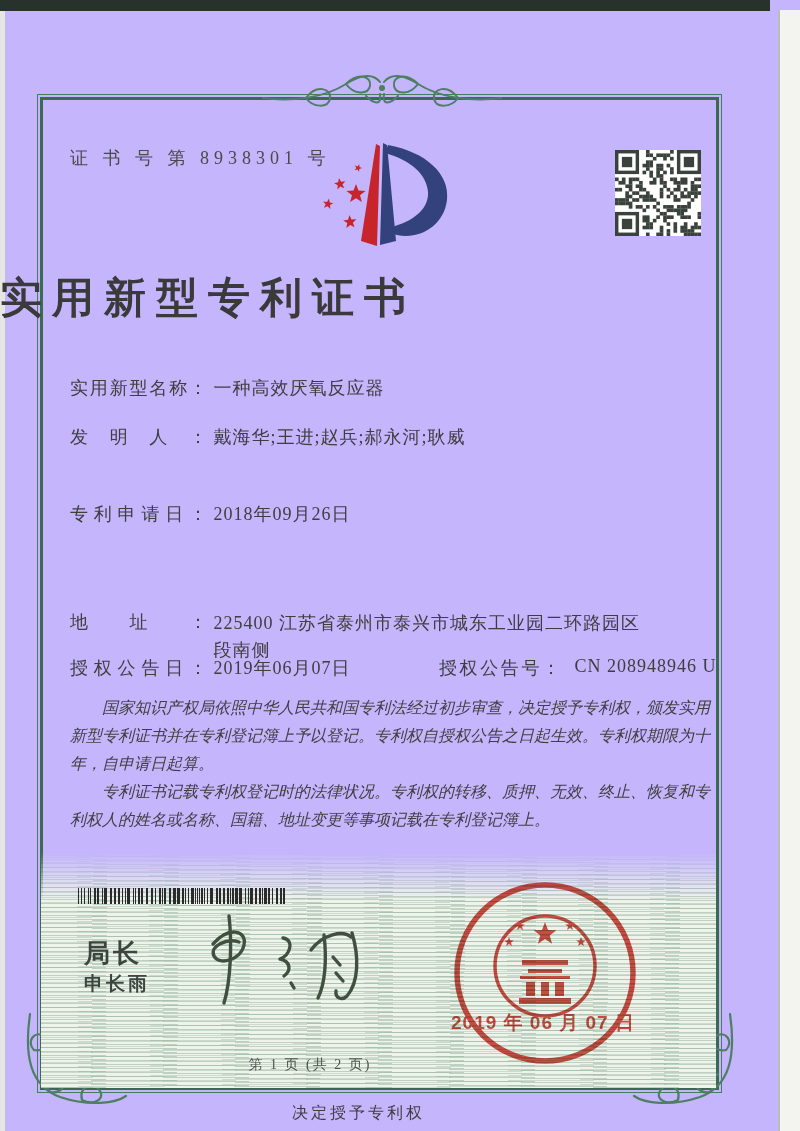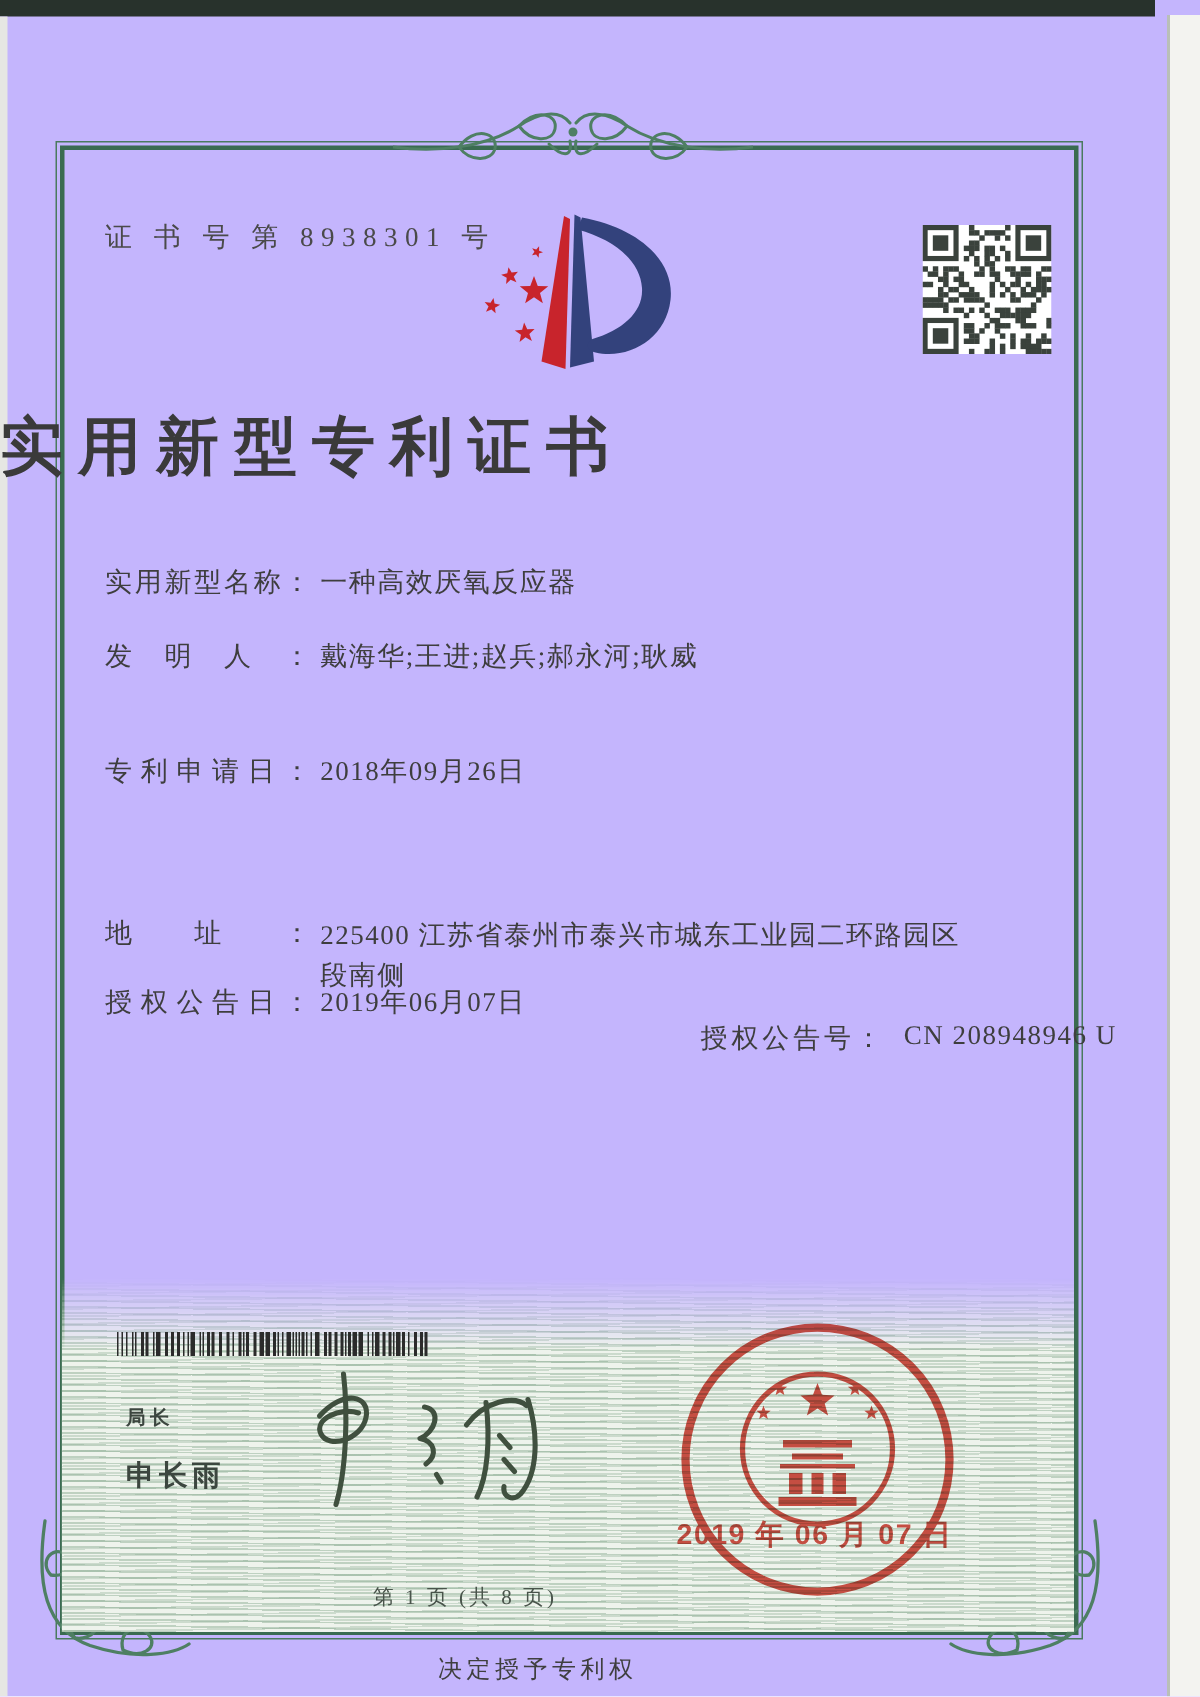--- a/index.html
+++ b/index.html
@@ -18,38 +18,38 @@
   .cert-no{position:absolute;left:70px;top:146px;font-size:18px;letter-spacing:5px;color:#4a4a4a;}
   .logo{position:absolute;left:316px;top:136px;width:142px;height:118px;}
   .qr{position:absolute;left:615px;top:150px;width:86px;height:86px;}
   .title{position:absolute;left:0;top:270px;width:760px;text-align:left;font-size:42px;
          font-weight:600;letter-spacing:10px;color:#3a3a3a;font-family:Liberation Serif, serif;}
   
   .frow{position:absolute;left:70px;font-size:18px;letter-spacing:1px;white-space:nowrap;}
   .flabel{display:inline-block;width:138px;text-align:justify;text-align-last:justify;vertical-align:top;}
   .fvalue{display:inline-block;vertical-align:top;}
   .fvalue.wrap{white-space:normal;width:444px;line-height:27px;}
-  .grant2{position:absolute;left:397px;top:0;margin-top:24px;}
+  .grant2{position:absolute;left:369px;top:0;}
   .grant2 .flabel{width:122px;}
   .grant2 .fvalue{margin-left:8px;}
   
   .body-text{position:absolute;left:70px;top:694px;width:646px;font-size:16px;line-height:28px;
              font-style:italic;color:#3f3f3f;}
   .body-text p{margin:0;text-indent:2em;}
   
   .band{position:absolute;left:41px;top:852px;width:675px;height:236px;
         background:
           repeating-linear-gradient(180.8deg, rgba(124,162,133,.42) 0 1.2px, rgba(124,162,133,0) 1.2px 4px),
           repeating-linear-gradient(179.2deg, rgba(124,162,133,.30) 0 1.2px, rgba(124,162,133,0) 1.2px 5px),
           #eef3ec;
         -webkit-mask-image:linear-gradient(180deg,transparent 0,#000 48px);
         mask-image:linear-gradient(180deg,transparent 0,#000 48px);}
   .barcode{position:absolute;left:78px;top:888px;width:212px;height:16px;}
   .sig-title{position:absolute;left:84px;top:936px;font-family:"Liberation Sans","DejaVu Sans",sans-serif;
-             font-size:13px;letter-spacing:3px;color:#3c463f;font-weight:600;}
+             font-size:26px;letter-spacing:3px;color:#3c463f;font-weight:600;}
   .sig-name{position:absolute;left:84px;top:971px;font-family:"Liberation Sans","DejaVu Sans",sans-serif;
             font-size:19px;letter-spacing:3px;color:#3c463f;font-weight:600;}
   .signature{position:absolute;left:185px;top:900px;width:220px;height:115px;}
   .seal{position:absolute;left:448px;top:868px;width:200px;height:215px;mix-blend-mode:multiply;opacity:.92;}
   .page-info{position:absolute;left:160px;top:1056px;width:300px;text-align:center;font-size:14px;
              letter-spacing:2px;color:#49544b;}
   .back-note{position:absolute;left:292px;top:1103px;font-size:16px;letter-spacing:3px;color:#3f3f3f;}
 </style>
 </head>
 <body>
@@ -337,20 +337,24 @@
   </div>
   <div class="frow" style="top:656px">
     <span class="flabel">授权公告日：</span>
     <span class="fvalue">2019年06月07日</span>
     <span class="grant2">
       <span class="flabel">授权公告号：</span>
       <span class="fvalue">CN 208948946 U</span>
     </span>
   </div>
 
+  <div class="body-text">
+    <p>国家知识产权局依照中华人民共和国专利法经过初步审查，决定授予专利权，颁发实用新型专利证书并在专利登记簿上予以登记。专利权自授权公告之日起生效。专利权期限为十年，自申请日起算。</p>
+    <p>专利证书记载专利权登记时的法律状况。专利权的转移、质押、无效、终止、恢复和专利权人的姓名或名称、国籍、地址变更等事项记载在专利登记簿上。</p>
+  </div>
 
   <div class="band"></div>
 
   <svg class="barcode" viewBox="0 0 212 16" preserveAspectRatio="none">
     <g id="barcode-bars" fill="#2b2b2b">
         <rect x="0" y="0" width="1" height="16"></rect>
         <rect x="3" y="0" width="1" height="16"></rect>
         <rect x="6" y="0" width="1" height="16"></rect>
         <rect x="10" y="0" width="1" height="16"></rect>
         <rect x="12" y="0" width="1" height="16"></rect>
@@ -447,16 +451,16 @@
       <rect x="80" y="101" width="34" height="4"></rect>
       <rect x="72" y="108" width="50" height="3"></rect>
       <rect x="78" y="114" width="9" height="14"></rect>
       <rect x="93" y="114" width="8" height="14"></rect>
       <rect x="107" y="114" width="9" height="14"></rect>
       <rect x="71" y="130" width="52" height="6"></rect>
     </g>
     <text x="95" y="161" text-anchor="middle" font-family="Liberation Sans, DejaVu Sans, sans-serif" font-size="19" font-weight="bold" fill="#cf4337" letter-spacing="1">2019 年 06 月 07 日</text>
   </svg>
 
-  <div class="page-info">第 1 页 (共 8 页)</div>
+  <div class="page-info">第 1 页 (共 2 页)</div>
   <div class="back-note">决定授予专利权</div>
 
 </div>
 
 </body></html>

